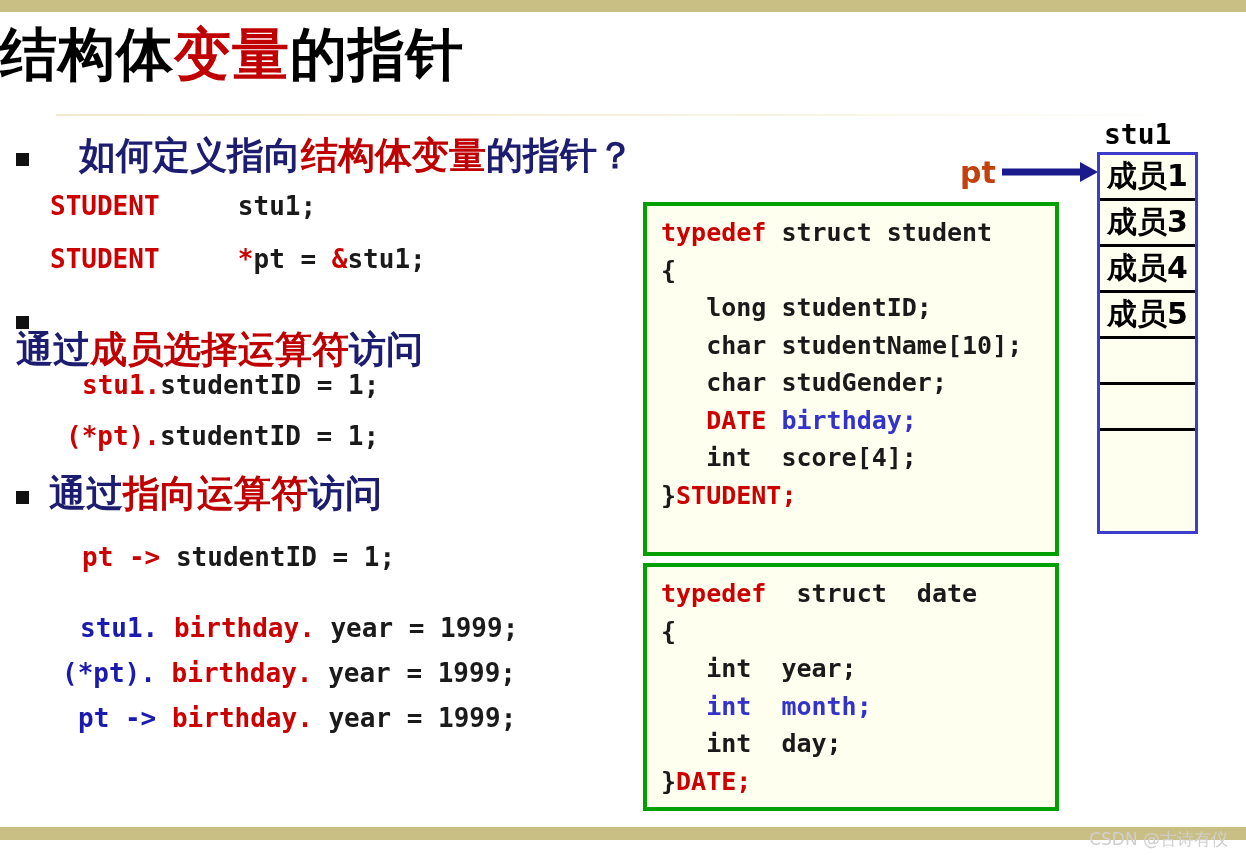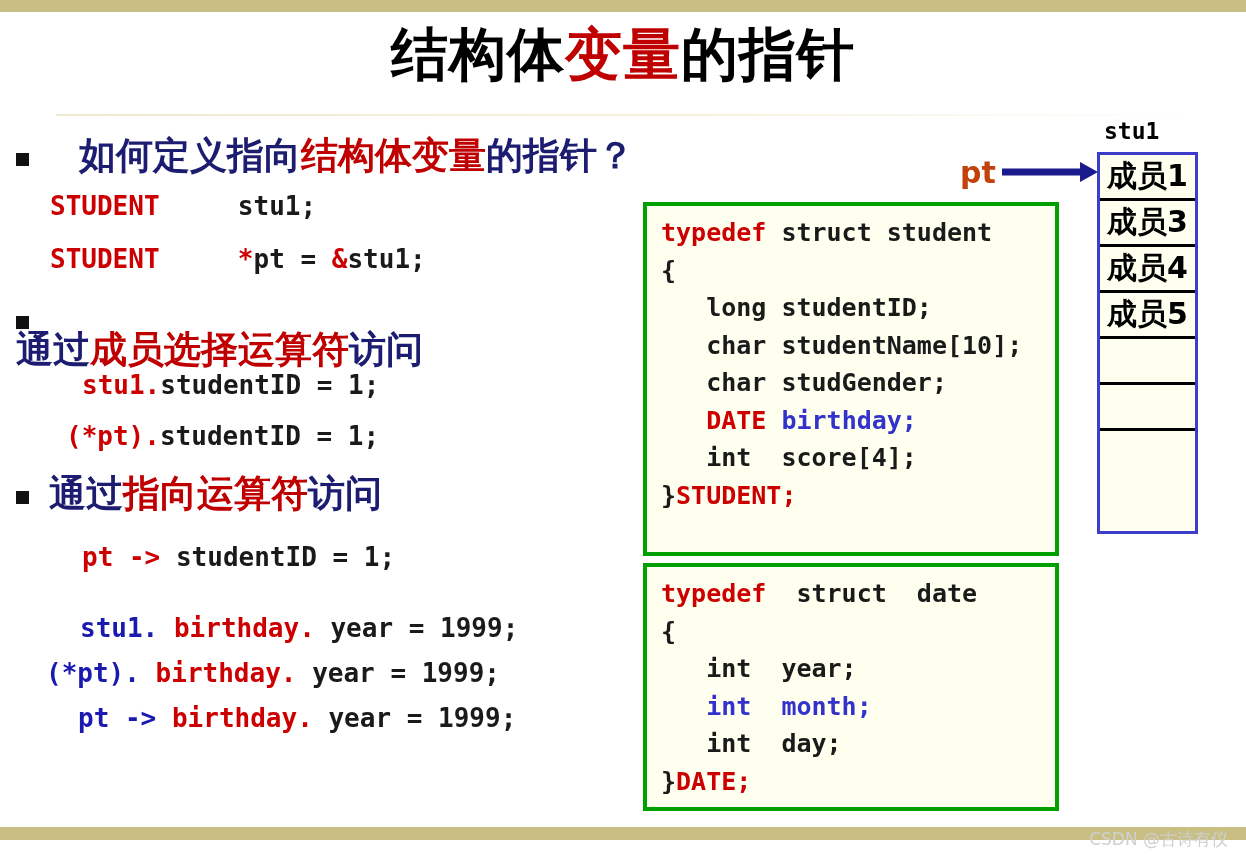--- a/index.html
+++ b/index.html
@@ -29,21 +29,20 @@
   }
   .bottomfill {
     position: absolute; left: 0; top: 840px;
     width: 1246px; height: 15px;
     background: #ffffff;
   }
   
   .title {
     position: absolute; left: 0; top: 22px;
     width: 1246px;
-    text-align: center;
     font-family: "DejaVu Sans", "Liberation Sans", sans-serif;
     font-size: 57px;
     font-weight: bold;
     letter-spacing: 1px;
     color: #000000;
     white-space: nowrap;
     line-height: 1.15;
   }
   .title .hl { color: #c00000; }
   .titlerule {
@@ -103,21 +102,21 @@
     line-height: 1.50;
     white-space: pre;
   }
   .codebox .r { color: #cc0000; }
   .codebox .b { color: #3333cc; }
 
   
   .stu-label {
     position: absolute;
     font-family: "DejaVu Sans Mono", "Liberation Mono", monospace;
-    font-size: 23px; font-weight: bold; color: #000000;
+    font-size: 28px; font-weight: bold; color: #000000;
     white-space: nowrap;
     text-align: right;
   }
   .pt-label {
     position: absolute;
     font-family: "DejaVu Sans", "Liberation Sans", sans-serif;
     font-size: 30px; font-weight: bold; color: #c2410c;
     white-space: nowrap;
   }
   .pt-arrow { position: absolute; }
@@ -180,21 +179,21 @@
   <div class="cline" style="left:66px; top:422px;" id="cline-3"><span class="r">(*pt).</span><span class="k">studentID = 1;</span></div>
 
   <div class="bullet" style="left:16px; top:473px;">
     <div class="sq"></div>
     <div class="btext" id="bullet-2"><span>通过</span><span class="r">指向运算符</span><span>访问</span></div>
   </div>
 
   <div class="cline" style="left:82px; top:543px;" id="cline-4"><span class="r">pt -&gt; </span><span class="k">studentID = 1;</span></div>
 
   <div class="cline" style="left:80px; top:614px;" id="cline-5"><span class="b">stu1. </span><span class="r">birthday. </span><span class="k">year = 1999;</span></div>
-  <div class="cline" style="left:46px; top:659px;" id="cline-6"><span class="b">(*pt). </span><span class="r">birthday. </span><span class="k">year = 1999;</span></div>
+  <div class="cline" style="left:62px; top:659px;" id="cline-6"><span class="b">(*pt). </span><span class="r">birthday. </span><span class="k">year = 1999;</span></div>
   <div class="cline" style="left:78px; top:704px;" id="cline-7"><span class="b">pt -&gt; </span><span class="r">birthday. </span><span class="k">year = 1999;</span></div>
 
   <div class="codebox" style="left:643px; top:202px; width:416px; height:354px;" id="codebox-0"><div><span class="r">typedef</span><span> struct student</span></div><div><span>{</span></div><div><span>   long studentID;</span></div><div><span>   char studentName[10];</span></div><div><span>   char studGender;</span></div><div><span>   </span><span class="r">DATE</span><span> </span><span class="b">birthday;</span></div><div><span>   int  score[4];</span></div><div><span>}</span><span class="r">STUDENT;</span></div></div>
 
   <div class="codebox" style="left:643px; top:563px; width:416px; height:248px;" id="codebox-1"><div><span class="r">typedef</span><span>  struct  date</span></div><div><span>{</span></div><div><span>   int  year;</span></div><div><span>   </span><span class="b">int  month;</span></div><div><span>   int  day;</span></div><div><span>}</span><span class="r">DATE;</span></div></div>
 
   <div class="stu-label" style="left:1104px; top:118px;">stu1</div>
 
   <div class="pt-label" style="left:960px; top:155px;">pt</div>
 

